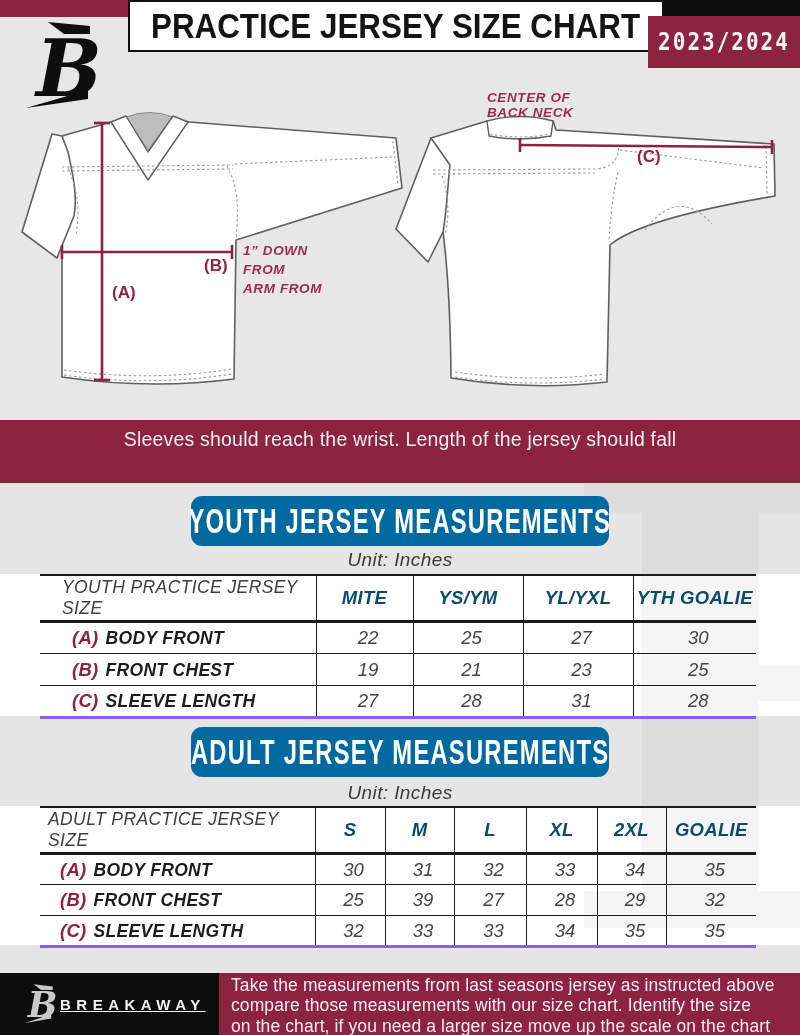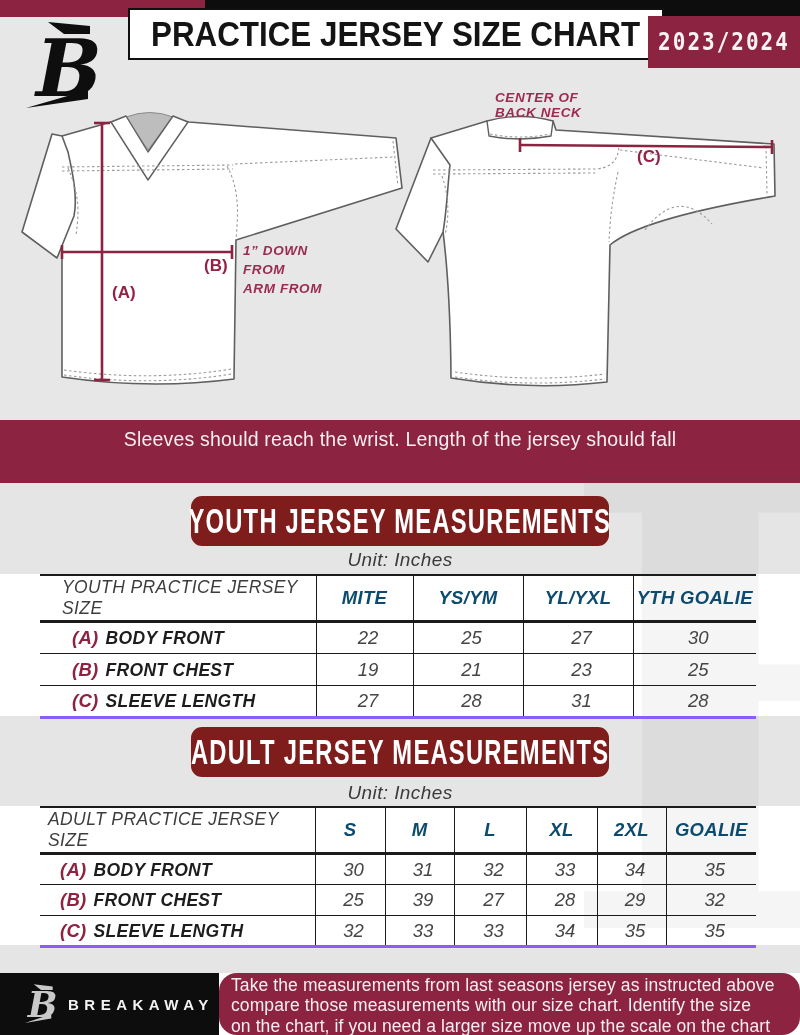--- a/index.html
+++ b/index.html
@@ -7,21 +7,21 @@
     position:relative;width:800px;height:1035px;overflow:hidden;
     background:#ffffff;font-family:"Liberation Sans",sans-serif;
     -webkit-font-smoothing:antialiased;
   }
   .abs{position:absolute;}
   
   .strip-maroon{left:0;top:0;width:205px;height:17px;background:#8c2341;}
   .strip-black{left:205px;top:0;width:595px;height:17px;background:#0d0d0d;}
   .hero-bg{left:0;top:17px;width:800px;height:403px;background:#e7e7e8;}
   .title-box{
-    left:128px;top:8px;width:536px;height:52px;background:#ffffff;
+    left:128px;top:0;width:536px;height:52px;background:#ffffff;
     border:2px solid #101010;box-sizing:border-box;
     display:flex;align-items:center;justify-content:center;
   }
   .title-box span{
     font-size:32px;font-weight:800;color:#141414;letter-spacing:0px;
     display:inline-block;transform:scale(0.98,1.1);white-space:nowrap;
   }
   .season-box{
     left:648px;top:16px;width:152px;height:52px;background:#8c2341;
     display:flex;align-items:center;justify-content:center;
@@ -30,31 +30,31 @@
     font-family:"DejaVu Sans Mono",monospace;font-size:21px;font-weight:bold;
     color:#f7f2f4;letter-spacing:2px;display:inline-block;transform:scale(1,1.15);
   }
   
   .mlabel{color:#932245;font-weight:800;font-size:17px;line-height:17px;}
   .mnote{
     color:#9b2c4f;font-style:italic;font-size:13.5px;line-height:19px;
     letter-spacing:0.6px;font-weight:600;white-space:nowrap;
   }
   .mnote div{line-height:19px;}
-  .neck-note div{line-height:14.5px;margin-left:8px;}
+  .neck-note div{line-height:14.5px;}
   
   .notice{
     left:0;top:420px;width:800px;height:63px;background:#8c2341;color:#f6eef1;
     text-align:center;padding-top:8px;box-sizing:border-box;
   }
   .notice div{font-size:19.5px;line-height:23.5px;letter-spacing:0.2px;}
   
   .band{left:0;width:800px;background:#e5e5e6;}
   .pill{
-    left:191px;width:418px;height:50px;background:#7f1d1d;border-radius:11px;
+    left:191px;width:418px;height:50px;background:#0369a1;border-radius:11px;
     display:flex;align-items:center;justify-content:center;
   }
   .pill span{
     color:#ffffff;font-size:29px;font-weight:800;letter-spacing:1.5px;
     display:inline-block;transform:scale(0.82,1.22);white-space:nowrap;
   }
   .unit{
     left:0;width:800px;text-align:center;font-style:italic;font-size:19px;
     color:#3a3a3a;letter-spacing:0.4px;font-weight:500;
   }
@@ -84,25 +84,25 @@
   .watermark{
     left:555px;top:430px;font-family:"DejaVu Serif",serif;font-weight:bold;
     font-size:620px;line-height:560px;color:rgba(70,70,70,0.055);pointer-events:none;
   }
   
   .footer-black{
     left:0;top:973px;width:219px;height:62px;background:#0d0d0d;
     display:flex;align-items:center;
   }
   .footer-brand{
-    color:#f2f2f2;font-weight:700;font-size:15px;letter-spacing:5.5px;margin-left:8px;white-space:nowrap;
+    color:#f2f2f2;font-weight:700;font-size:15px;letter-spacing:5.5px;white-space:nowrap;text-decoration:underline;
   }
   .footer-maroon{
     left:219px;top:973px;width:581px;height:62px;background:#8c2341;color:#f7eef2;
-    box-sizing:border-box;padding:2px 0 0 12px;border-radius:18px;
+    box-sizing:border-box;padding:2px 0 0 12px;
   }
   .footer-maroon div{font-size:17.5px;line-height:20.4px;letter-spacing:0.1px;}
 </style>
 </head>
 <body>
 
 <div class="page">
 
   <div class="abs strip-maroon"></div>
   <div class="abs strip-black"></div>

